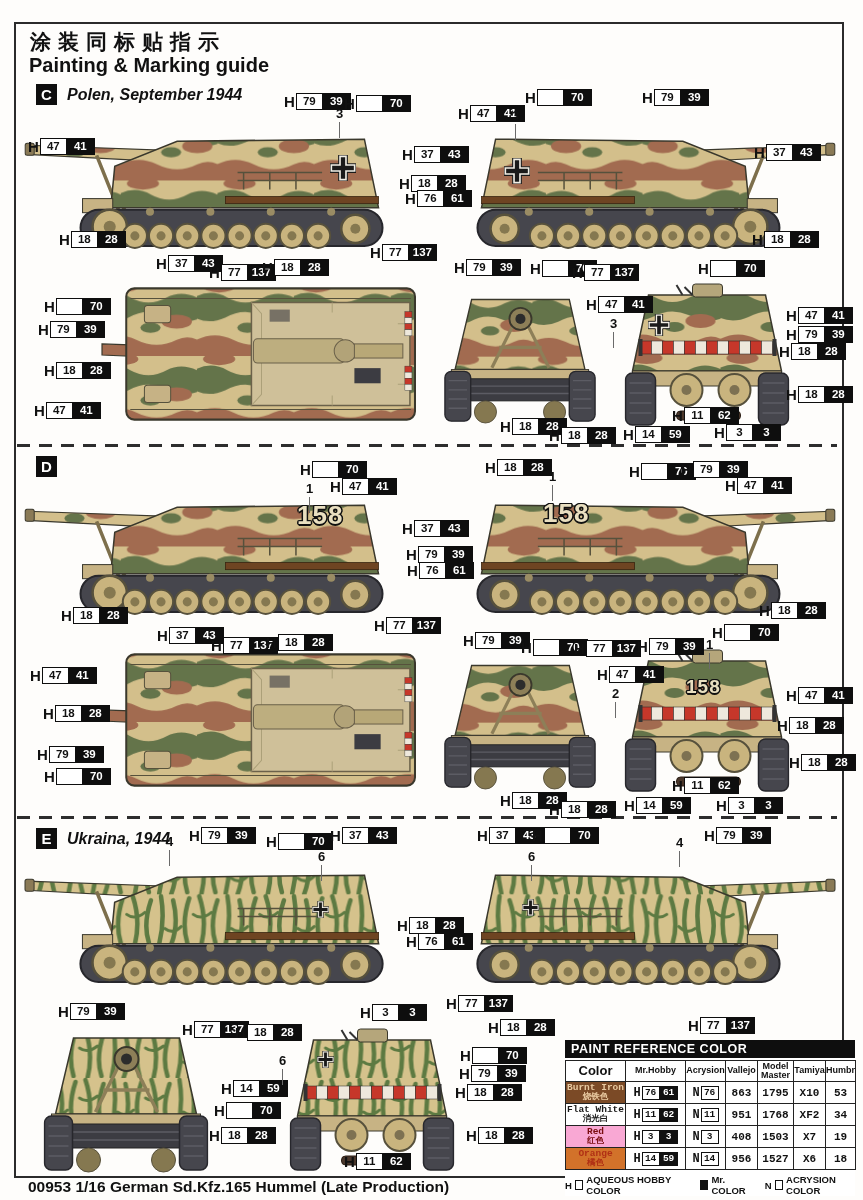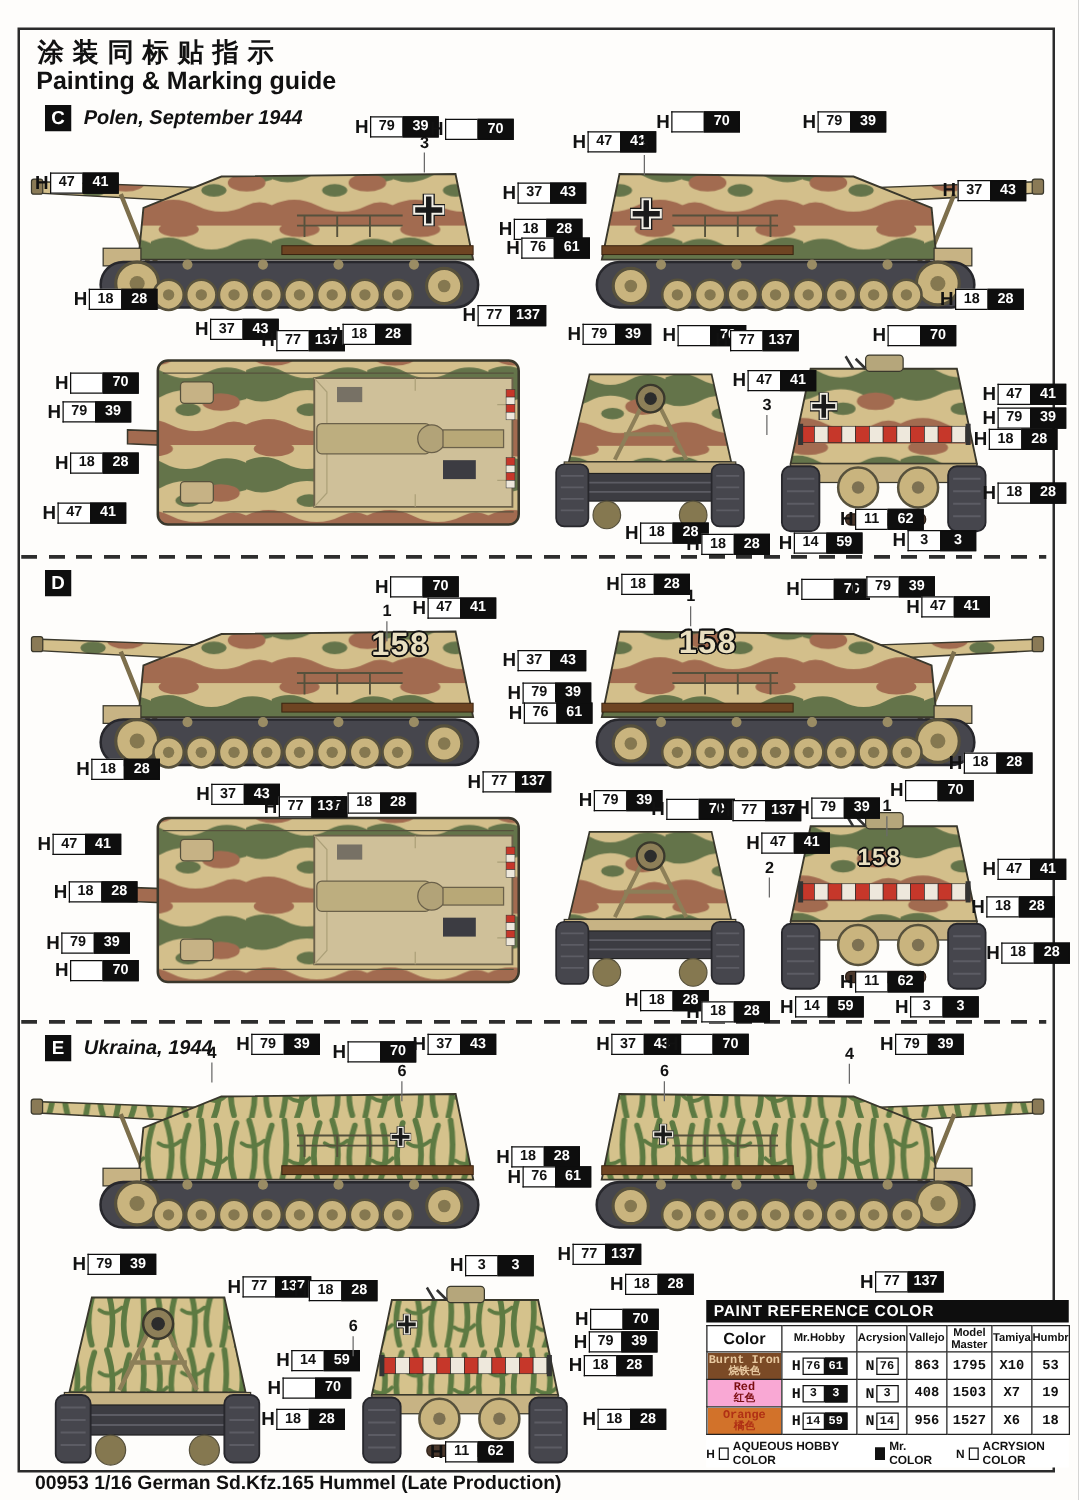--- a/index.html
+++ b/index.html
@@ -930,20 +930,43 @@
                 <b>N</b>
                 <span class="maq">76</span>
               </span>
             </td>
             <td>863</td>
             <td>1795</td>
             <td>X10</td>
             <td>53</td>
           </tr>
 
+          <tr>
+            <td class="name-cell" style="background-color: rgb(255, 255, 255); color: rgb(26, 26, 26);">
+              <div class="en">Flat White</div>
+              <div class="cn">消光白</div>
+            </td>
+            <td>
+              <span class="mini">
+                <b>H</b>
+                <span class="maq">11</span>
+                <span class="mmr">62</span>
+              </span>
+            </td>
+            <td>
+              <span class="mini">
+                <b>N</b>
+                <span class="maq">11</span>
+              </span>
+            </td>
+            <td>951</td>
+            <td>1768</td>
+            <td>XF2</td>
+            <td>34</td>
+          </tr>
 
           <tr>
             <td class="name-cell" style="background-color: #f9a8d4; color: rgb(122, 13, 16);">
               <div class="en">Red</div>
               <div class="cn">红色</div>
             </td>
             <td>
               <span class="mini">
                 <b>H</b>
                 <span class="maq">3</span>

